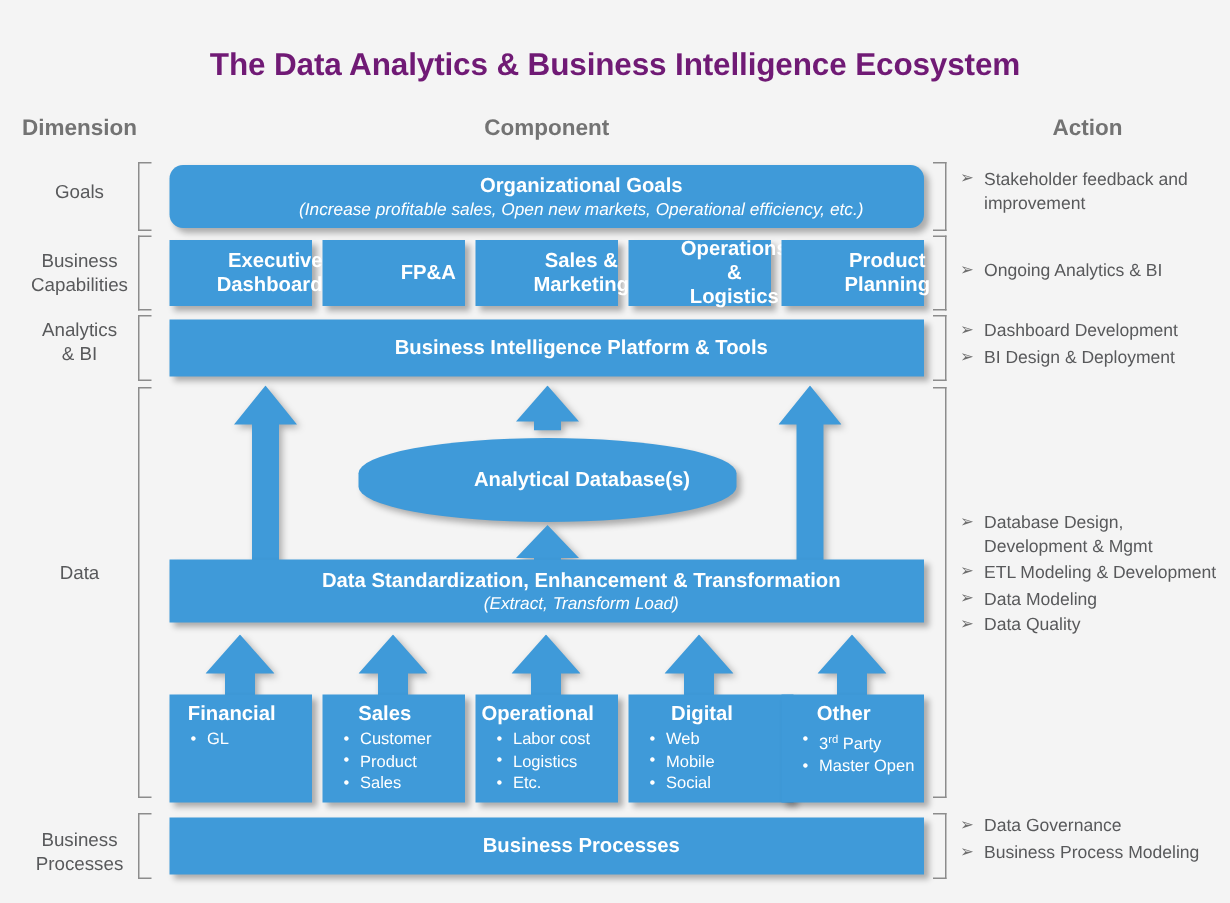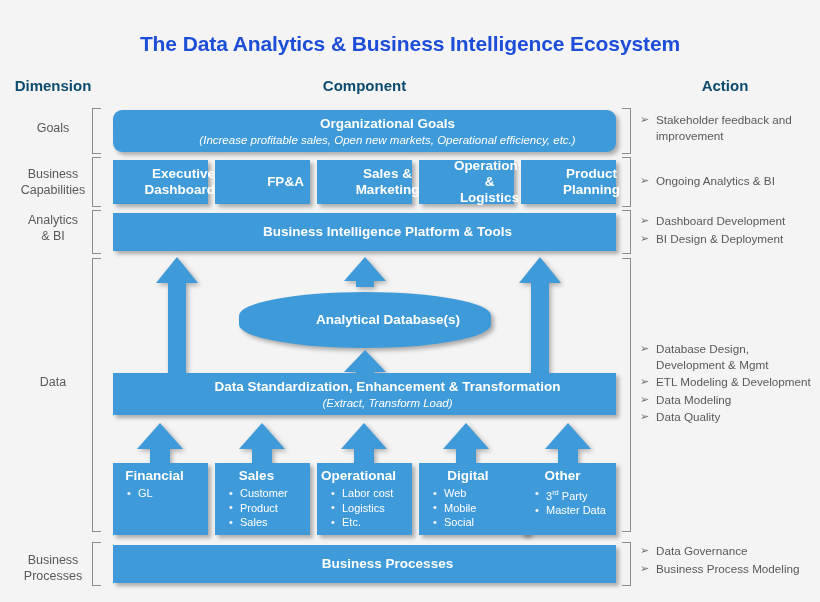--- a/index.html
+++ b/index.html
@@ -17,28 +17,28 @@
   }
 
   
   .main-title {
     position: absolute;
     left: 0; top: 32px;
     width: 820px;
     text-align: center;
     font-size: 21px;
     font-weight: bold;
-    color: #1d4ed8;
+    color: #701a75;
     letter-spacing: -0.1px;
   }
   .col-head {
     position: absolute;
     font-size: 15px;
     font-weight: bold;
-    color: #0c4a6e;
+    color: #737373;
     text-align: center;
   }
   #head-dimension { left: 0px;   top: 77px; width: 106px; }
   #head-component { left: 113px; top: 77px; width: 503px; }
   #head-action    { left: 630px; top: 77px; width: 190px; }
 
   
   .dim-label {
     position: absolute;
     right: 722px;           
@@ -303,21 +303,21 @@
       <li>Web</li>
       <li>Mobile</li>
       <li>Social</li>
     </ul>
   </div>
 
   <div class="srcbox" style="left:521px; top:463px; width:95px; height:72px;">
     <div class="sh">Other</div>
     <ul>
       <li><span>3</span><sup>rd</sup><span> Party</span></li>
-      <li>Master Data</li>
+      <li>Master Open</li>
     </ul>
   </div>
 
   <div class="blue" style="left:113px; top:545px; width:503px; height:38px;">
     <div class="t1">Business Processes</div>
   </div>
 
   <div class="act-group" style="top:112px;">
     <div class="act-item">
       <span class="arw">➢</span>

